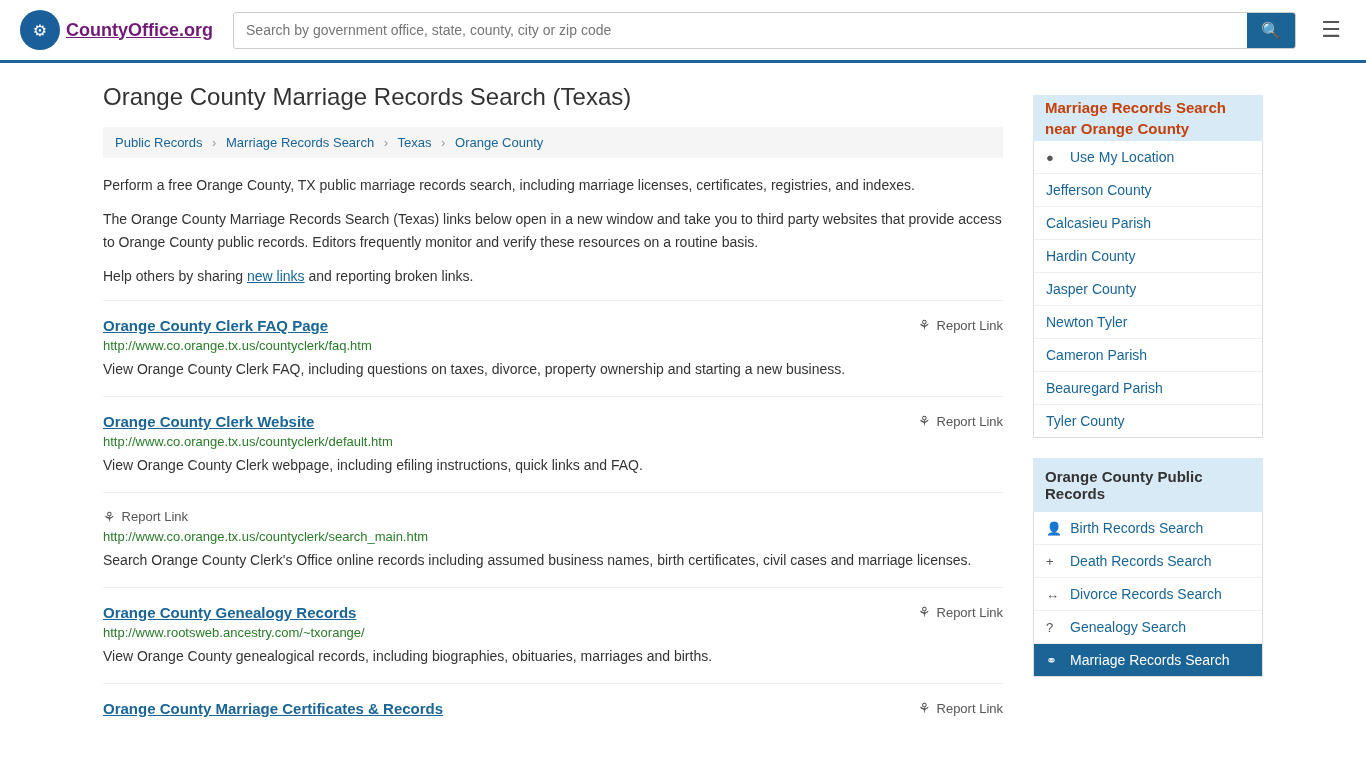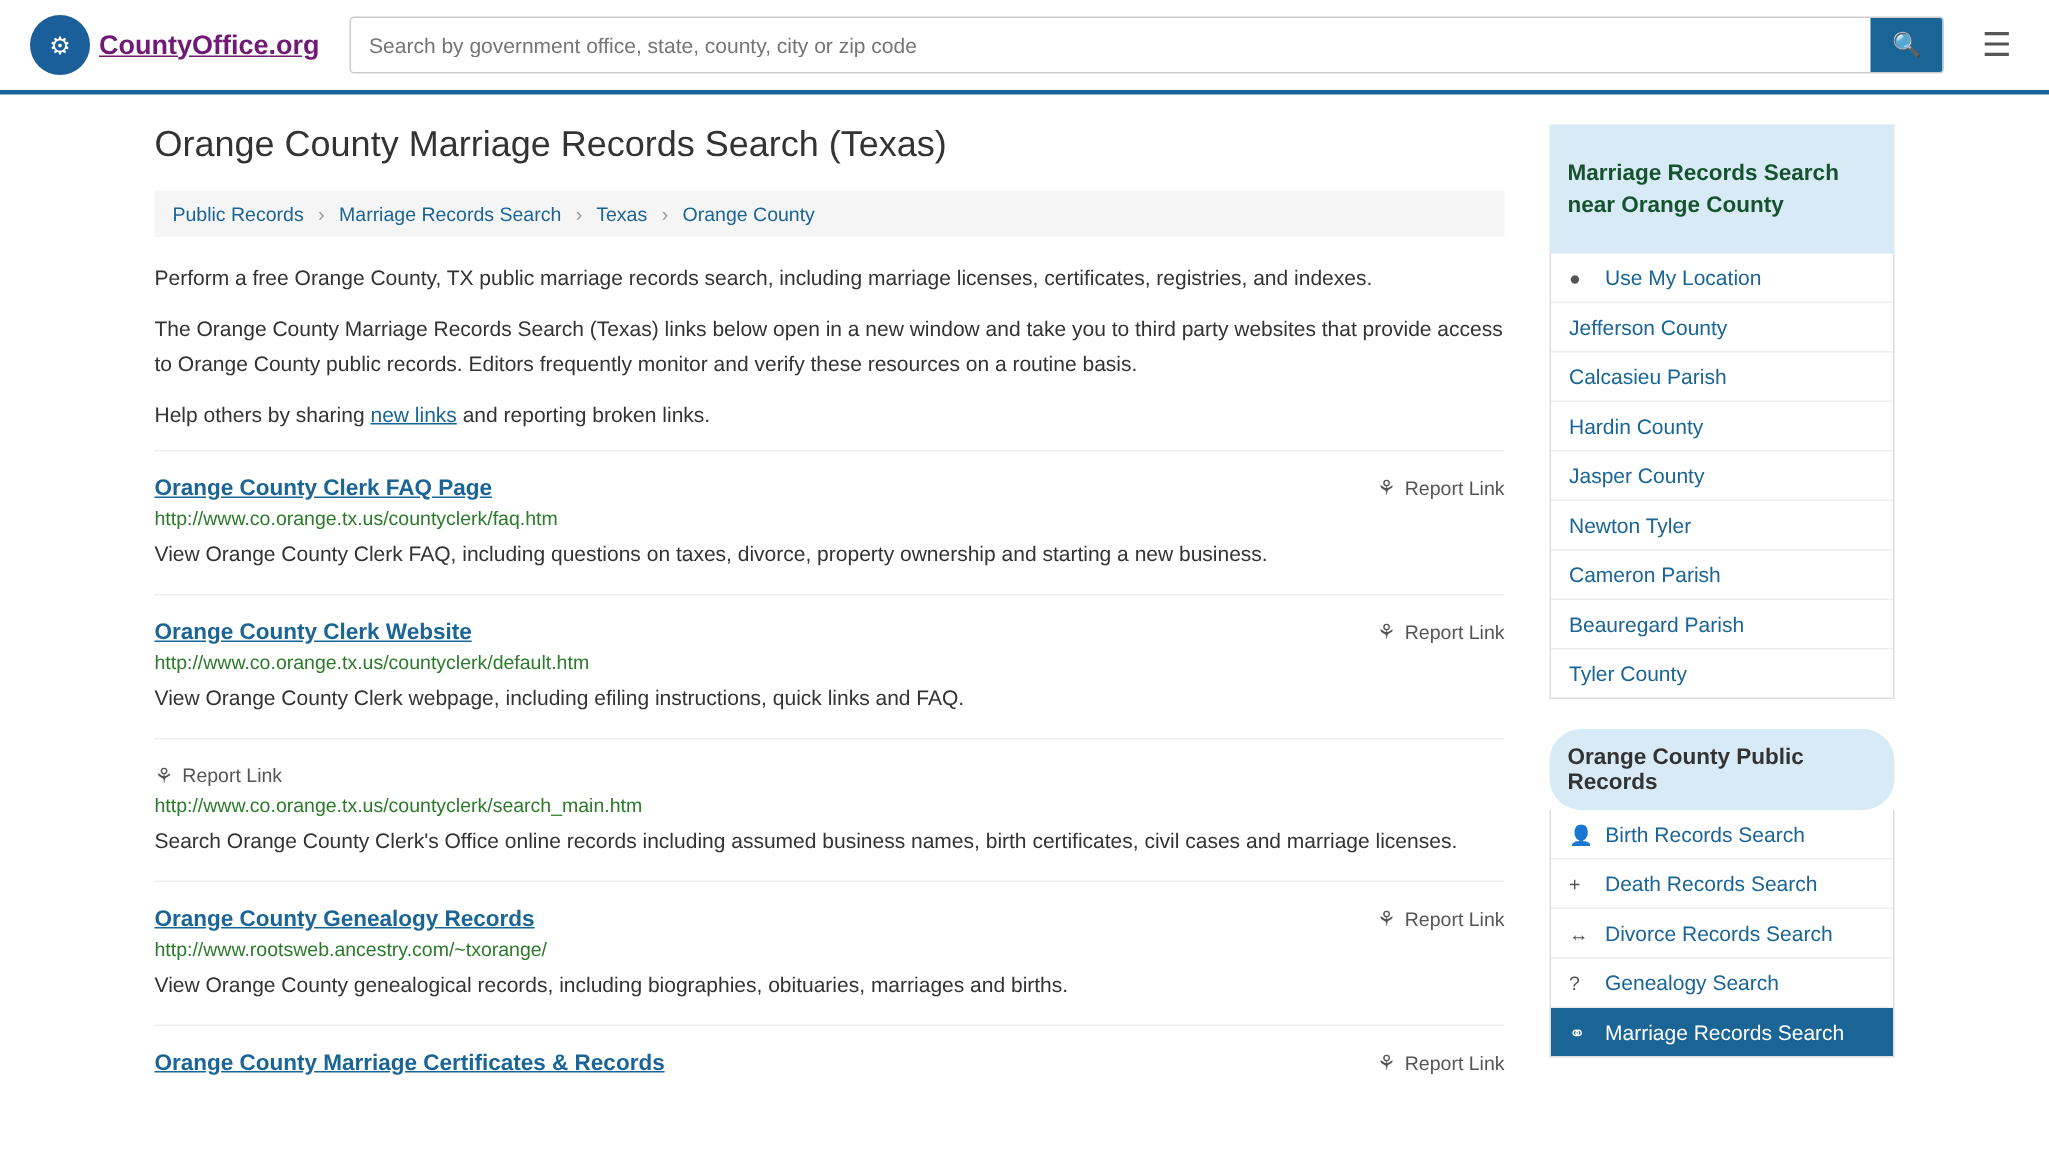--- a/index.html
+++ b/index.html
@@ -157,26 +157,27 @@
     
     .sidebar {
       width: 230px;
       flex-shrink: 0;
     }
     .sidebar-section {
       margin-bottom: 20px;
     }
     .sidebar-section-title {
       background: #d9eaf7;
-      padding: 22px 12px;
+      padding: 2px 12px;
       font-size: 15px;
       font-weight: bold;
-      color: #14532d;
+      color: #c2410c;
       margin-bottom: 0;
       line-height: 1.4;
+      margin-top: 12px;
     }
     .sidebar-list {
       border: 1px solid #ddd;
       border-top: none;
     }
     .sidebar-item {
       display: flex;
       align-items: center;
       gap: 8px;
       padding: 8px 12px;
@@ -210,21 +211,20 @@
     }
 
     
     .sidebar-section-title2 {
       background: #d9eaf7;
       padding: 10px 12px;
       font-size: 15px;
       font-weight: bold;
       color: #333;
       margin-bottom: 0;
-      border-radius: 21px;
     }
 
     
     .sidebar-item-active {
       background: #1a6496;
     }
     .sidebar-item-active a {
       color: white !important;
     }
     .sidebar-item-active .sidebar-icon {

